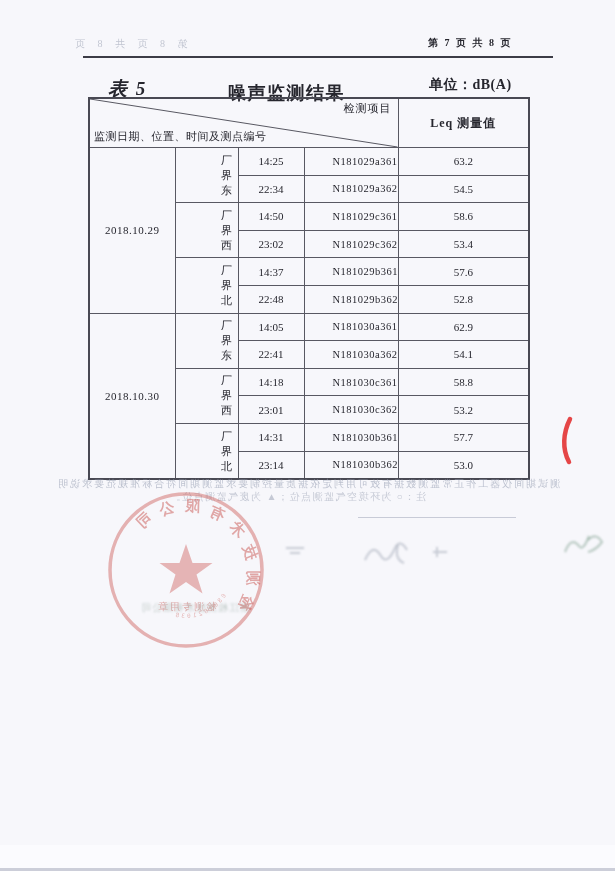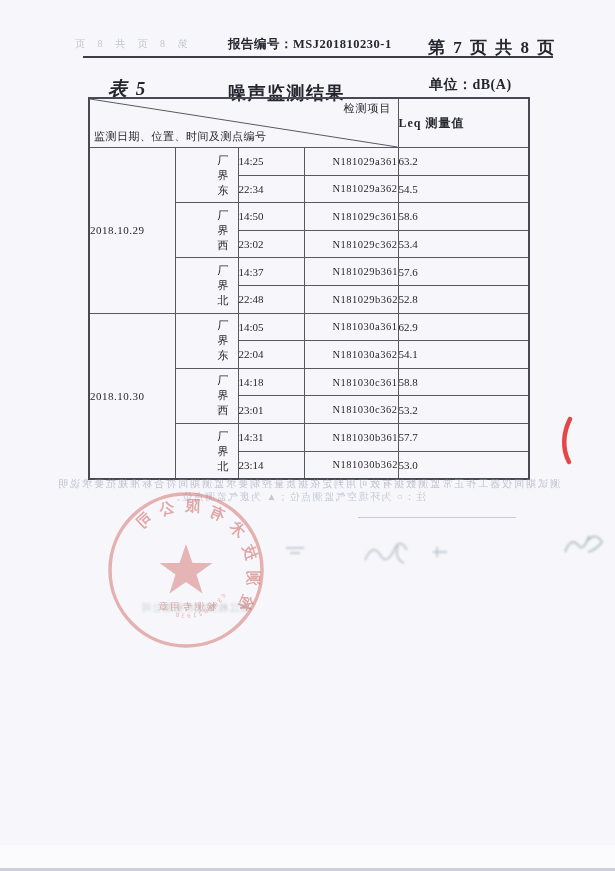--- a/index.html
+++ b/index.html
@@ -8,31 +8,31 @@
     background:#f7f7fb;
     font-family:"Liberation Serif","DejaVu Serif",serif;
     color:#26262e;
   }
   .abs{position:absolute;}
   .b{font-weight:bold;}
   
   #hdr-bleed{left:70px;top:37px;font-size:10px;color:rgba(150,156,175,.55);
     letter-spacing:5px;transform:scaleX(-1);filter:blur(.6px);white-space:nowrap;}
   #report-no{left:228px;top:36px;font-size:12.5px;letter-spacing:.5px;}
-  #page-ind{left:428px;top:36px;font-size:17px;letter-spacing:2px;}
+  #page-ind{left:428px;top:36px;font-size:10px;letter-spacing:2px;}
   #hdr-rule{left:83px;top:56px;width:470px;height:2px;background:#3c3c46;}
   
   #tbl-label{left:108px;top:76px;font-size:19px;letter-spacing:2px;font-style:italic;}
   #doc-title{left:228px;top:75px;font-size:18px;letter-spacing:1.5px;margin-top:6px;}
   #unit-label{left:429px;top:76px;font-size:14px;letter-spacing:.5px;}
   
   table{position:absolute;left:88px;top:97px;width:440px;
     border-collapse:collapse;table-layout:fixed;
     border:2px solid #494953;}
-  td{border:1px solid #585862;vertical-align:middle;
+  td{border:1px solid #585862;text-align:center;vertical-align:middle;
     padding:0;font-size:11px;color:#26262e;overflow:hidden;}
   tr.hdr td{height:48px;}
   tr.dr td{height:26.6px;}
   #diag-cell{position:relative;}
   #diag-cell svg{position:absolute;left:0;top:0;width:100%;height:100%;}
   .diag-top{position:absolute;top:2px;right:6px;font-size:11px;letter-spacing:1px;}
   .diag-bottom{position:absolute;bottom:3px;left:4px;font-size:11px;letter-spacing:.5px;white-space:nowrap;}
   td.leq{font-size:12px;letter-spacing:1px;}
   td.dt{letter-spacing:.5px;}
   td.loc{letter-spacing:2px;padding-left:42px;}
@@ -53,21 +53,20 @@
   
   #bottom-band{left:0;top:845px;width:615px;height:23px;background:#fbfbfe;}
   #bottom-edge{left:0;top:868px;width:615px;height:3px;background:#ccced9;}
 </style>
 </head>
 <body>
 
 <div id="page">
 
   <div class="abs" id="hdr-bleed">第 8 页 共 8 页</div>
-  <div class="abs b" id="report-no">报告编号：MSJ201810230-1</div>
   <div class="abs b" id="page-ind">第 7 页  共 8 页</div>
   <div class="abs" id="hdr-rule"></div>
 
   <div class="abs b" id="tbl-label">表 5</div>
   <div class="abs b" id="doc-title">噪声监测结果</div>
   <div class="abs b" id="unit-label">单位：dB(A)</div>
 
   <table>
     <colgroup>
       <col style="width:86px">
@@ -124,21 +123,21 @@
       </tr>
 
       <tr class="dr">
         <td rowspan="6" class="dt">2018.10.30</td>
         <td rowspan="2" class="loc">厂界东</td>
         <td>14:05</td>
         <td class="smp">N181030a361</td>
         <td>62.9</td>
       </tr>
       <tr class="dr">
-        <td>22:04</td>
+        <td>22:41</td>
         <td class="smp">N181030a362</td>
         <td>54.1</td>
       </tr>
       <tr class="dr">
         <td rowspan="2" class="loc">厂界西</td>
         <td>14:18</td>
         <td class="smp">N181030c361</td>
         <td>58.8</td>
       </tr>
       <tr class="dr">

